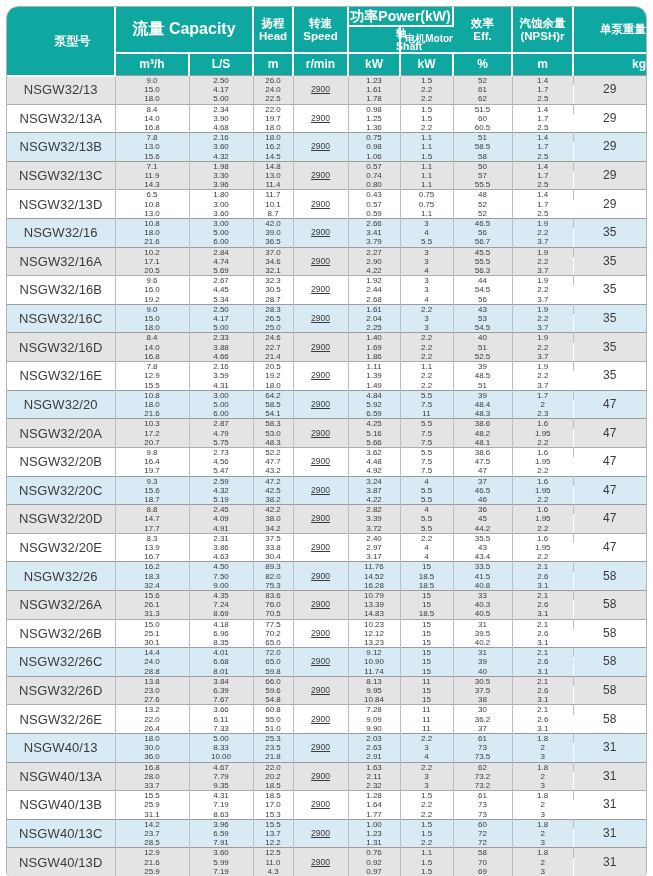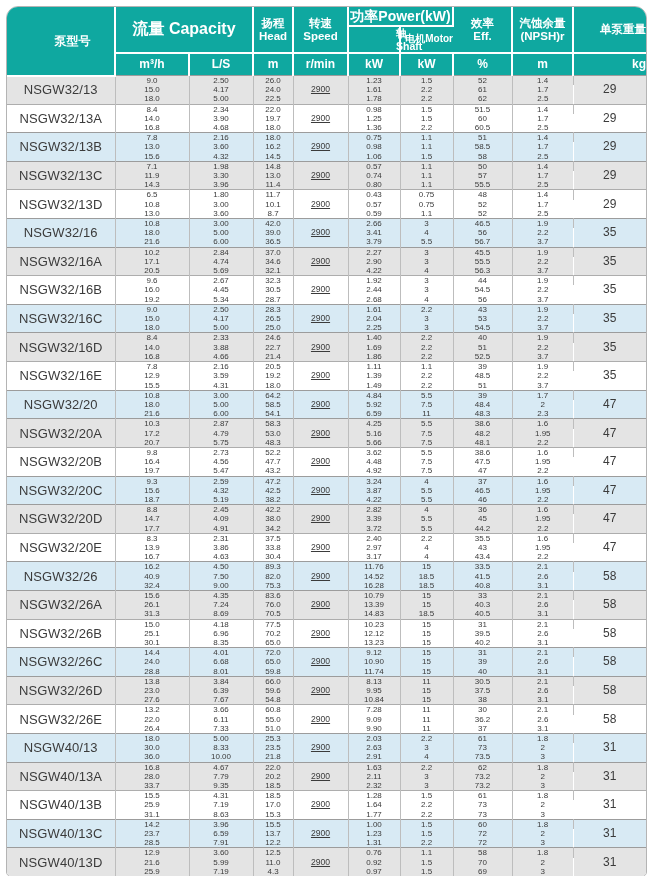--- a/index.html
+++ b/index.html
@@ -638,21 +638,21 @@
           <td>4.50</td>
           <td>89.3</td>
           <td class="speed-cell" rowspan="3">2900</td>
           <td>11.76</td>
           <td>15</td>
           <td>33.5</td>
           <td>2.1</td>
           <td class="weight-cell" rowspan="3">58</td>
         </tr>
         <tr class="b">
-          <td>40.9</td>
+          <td>18.3</td>
           <td>7.50</td>
           <td>82.0</td>
           <td>14.52</td>
           <td>18.5</td>
           <td>41.5</td>
           <td>2.6</td>
         </tr>
         <tr class="b">
           <td>32.4</td>
           <td>9.00</td>

